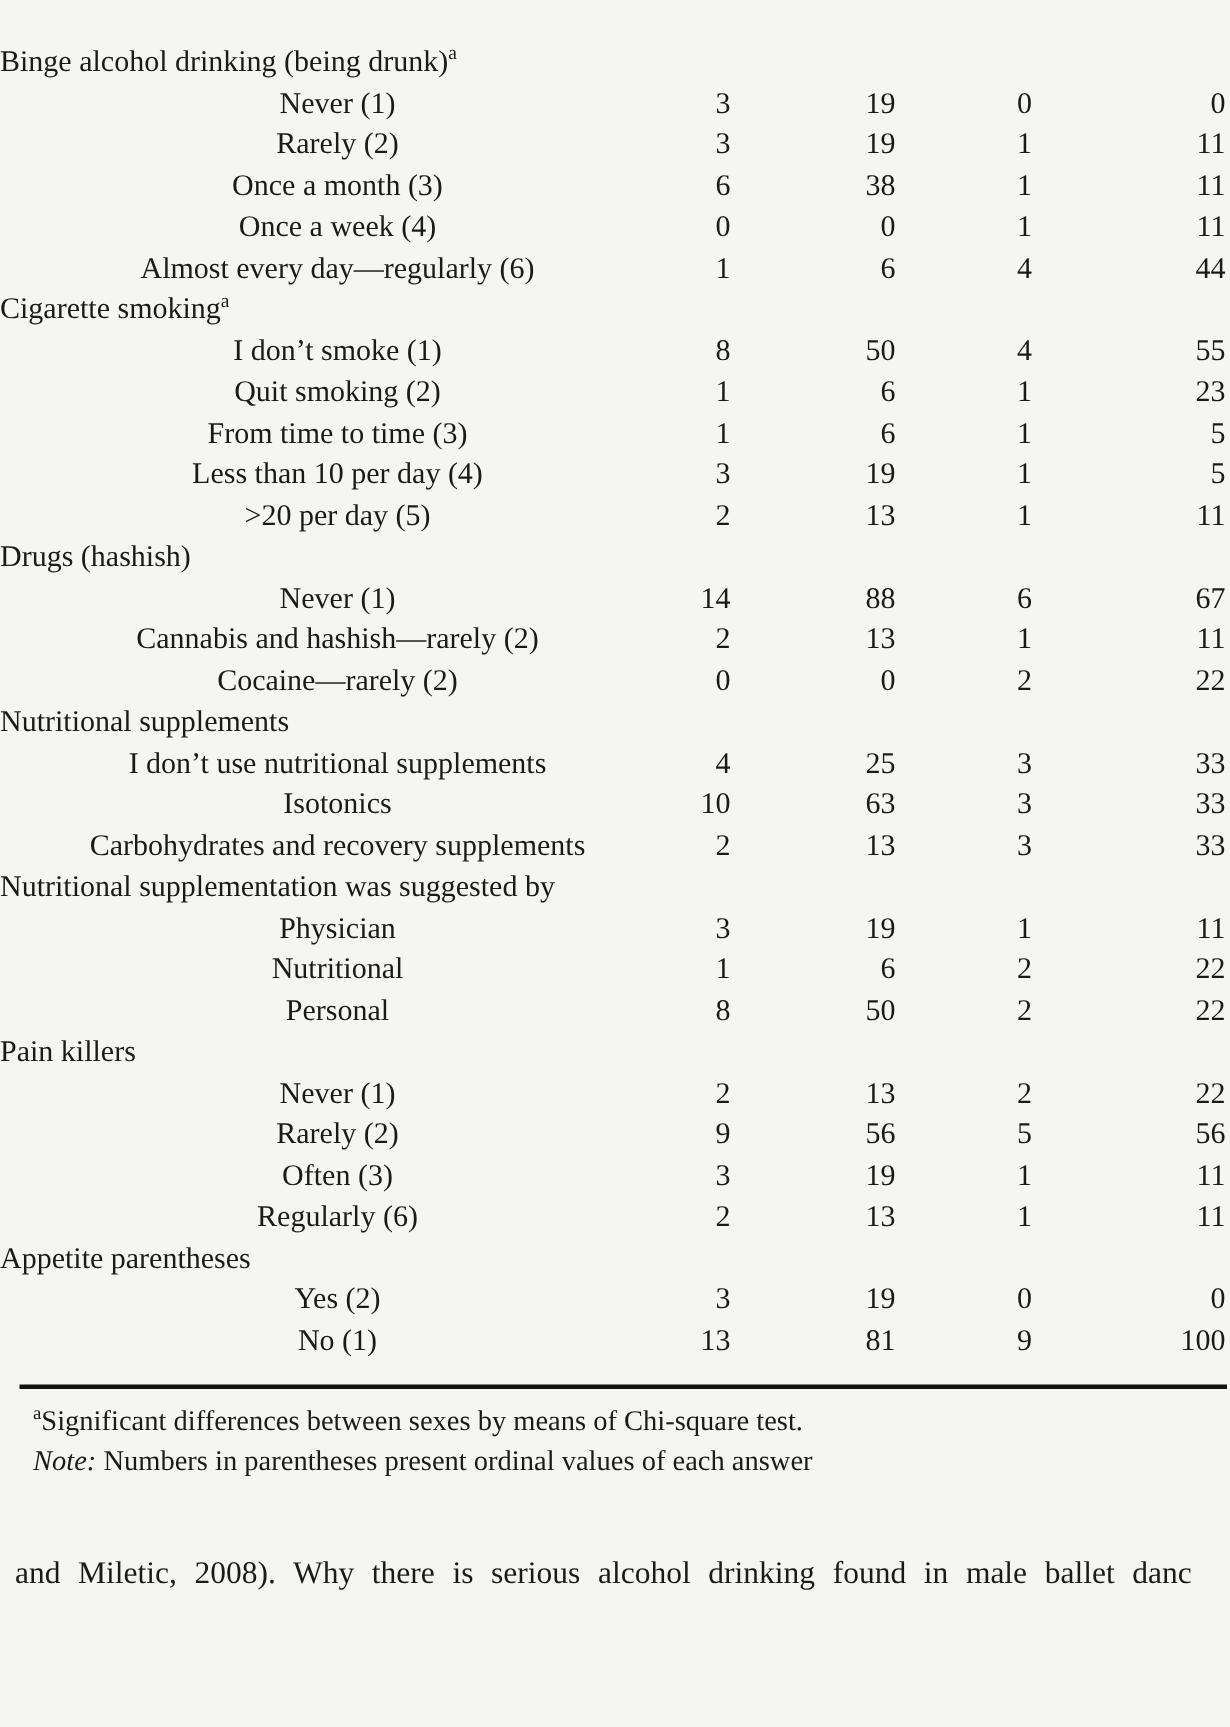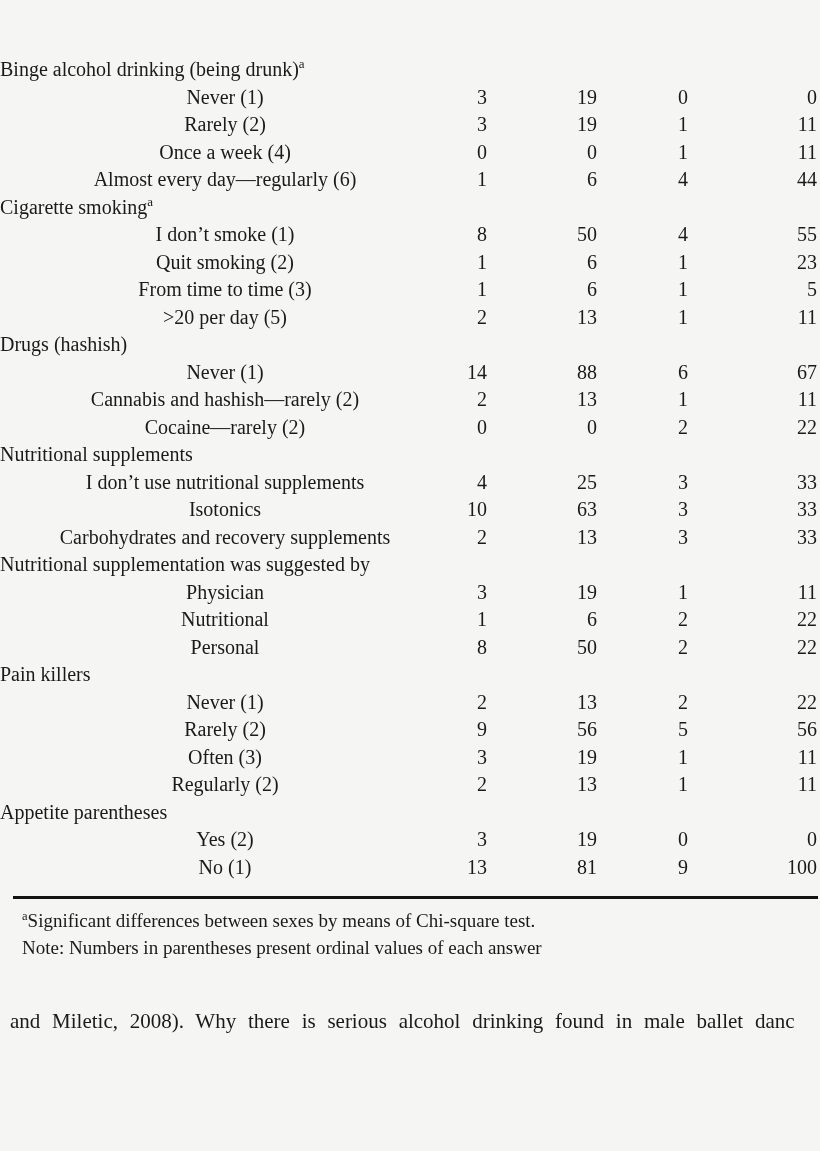--- a/index.html
+++ b/index.html
@@ -16,21 +16,21 @@
   }
   .page {
     position: relative;
     width: 820px;
     height: 1151px;
   }
   table.results {
     border-collapse: collapse;
     table-layout: fixed;
     width: 820px;
-    margin-top: 56px;
+    margin-top: 28px;
     padding-left: 28px;
   }
   table.results td {
     padding: 0;
     height: 27.5px;
     font-size: 20px;
     line-height: 27.5px;
     vertical-align: middle;
     white-space: nowrap;
   }
@@ -62,20 +62,21 @@
     line-height: 27px;
   }
   .footnote {
     white-space: nowrap;
   }
   .footnote sup {
     font-size: 12.5px;
     line-height: 0;
   }
   .footnote .note-label {
+    font-style: italic;
   }
   .body-text {
     margin-top: 46px;
     padding-left: 10px;
     font-size: 21px;
     line-height: 28px;
     word-spacing: 6.5px;
     white-space: nowrap;
     overflow: hidden;
     width: 820px;
@@ -106,20 +107,27 @@
           <td class="num last">0</td>
         </tr>
         <tr>
           <td class="row-label">Rarely (2)</td>
           <td class="num">3</td>
           <td class="num">19</td>
           <td class="num">1</td>
           <td class="num last">11</td>
         </tr>
         <tr>
+          <td class="row-label">Once a month (3)</td>
+          <td class="num">6</td>
+          <td class="num">38</td>
+          <td class="num">1</td>
+          <td class="num last">11</td>
+        </tr>
+        <tr>
           <td class="row-label">Once a week (4)</td>
           <td class="num">0</td>
           <td class="num">0</td>
           <td class="num">1</td>
           <td class="num last">11</td>
         </tr>
         <tr>
           <td class="row-label">Almost every day—regularly (6)</td>
           <td class="num">1</td>
           <td class="num">6</td>
@@ -144,20 +152,27 @@
           <td class="num last">23</td>
         </tr>
         <tr>
           <td class="row-label">From time to time (3)</td>
           <td class="num">1</td>
           <td class="num">6</td>
           <td class="num">1</td>
           <td class="num last">5</td>
         </tr>
         <tr>
+          <td class="row-label">Less than 10 per day (4)</td>
+          <td class="num">3</td>
+          <td class="num">19</td>
+          <td class="num">1</td>
+          <td class="num last">5</td>
+        </tr>
+        <tr>
           <td class="row-label">&gt;20 per day (5)</td>
           <td class="num">2</td>
           <td class="num">13</td>
           <td class="num">1</td>
           <td class="num last">11</td>
         </tr>
         <tr>
           <td class="section-label" colspan="5"><span>Drugs (hashish)</span></td>
         </tr>
         <tr>
@@ -247,21 +262,21 @@
           <td class="num last">56</td>
         </tr>
         <tr>
           <td class="row-label">Often (3)</td>
           <td class="num">3</td>
           <td class="num">19</td>
           <td class="num">1</td>
           <td class="num last">11</td>
         </tr>
         <tr>
-          <td class="row-label">Regularly (2)</td>
+          <td class="row-label">Regularly (6)</td>
           <td class="num">2</td>
           <td class="num">13</td>
           <td class="num">1</td>
           <td class="num last">11</td>
         </tr>
         <tr>
           <td class="section-label" colspan="5"><span>Appetite parentheses</span></td>
         </tr>
         <tr>
           <td class="row-label">Yes (2)</td>

